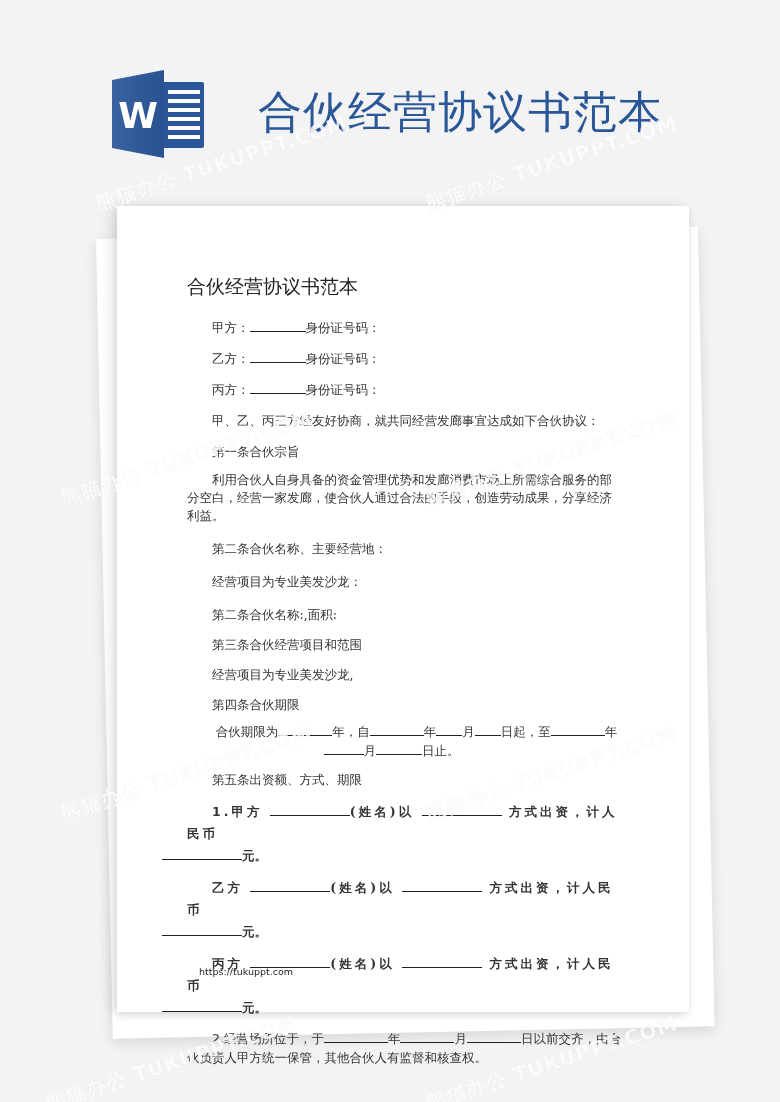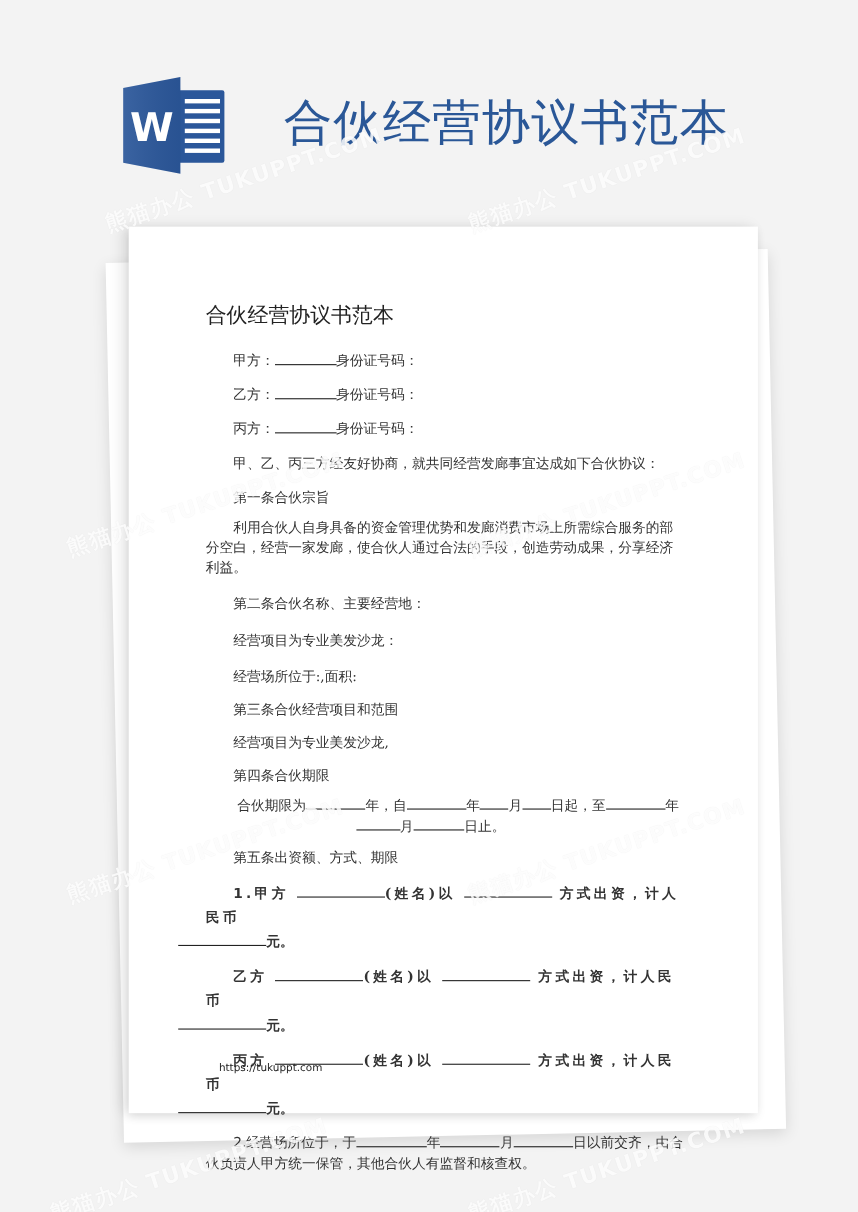--- a/index.html
+++ b/index.html
@@ -101,21 +101,21 @@
       <span>乙方：</span><span class="blank" style="width:56px"></span><span>身份证号码：</span>
     </p>
     <p class="p tight">
       <span>丙方：</span><span class="blank" style="width:56px"></span><span>身份证号码：</span>
     </p>
     <p class="p tight">甲、乙、丙三方经友好协商，就共同经营发廊事宜达成如下合伙协议：</p>
     <p class="p">第一条合伙宗旨</p>
     <p class="p" style="margin-bottom:14px;line-height:18px;">利用合伙人自身具备的资金管理优势和发廊消费市场上所需综合服务的部分空白，经营一家发廊，使合伙人通过合法的手段，创造劳动成果，分享经济利益。</p>
     <p class="p" style="margin-bottom:14px;">第二条合伙名称、主要经营地：</p>
     <p class="p" style="margin-bottom:14px;">经营项目为专业美发沙龙：</p>
-    <p class="p" style="margin-bottom:11px;">经营场所位于:,面积:</p>
+    <p class="p" style="margin-bottom:11px;">第二条合伙名称:,面积:</p>
     <p class="p" style="margin-bottom:11px;">第三条合伙经营项目和范围</p>
     <p class="p" style="margin-bottom:11px;">经营项目为专业美发沙龙,</p>
     <p class="p" style="margin-bottom:8px;">第四条合伙期限</p>
     <p class="p" style="margin-bottom:10px;line-height:19px;text-align:center;">
       <span>合伙期限为</span><span class="blank" style="width:54px"></span><span>年，自</span><span class="blank" style="width:54px"></span><span>年</span><span class="blank" style="width:26px"></span><span>月</span><span class="blank" style="width:26px"></span><span>日起，至</span><span class="blank" style="width:54px"></span><span>年</span><br><span class="blank" style="width:40px;margin-left:-25px"></span><span>月</span><span class="blank" style="width:46px"></span><span>日止。</span>
     </p>
     <p class="p" style="margin-bottom:12px;">第五条出资额、方式、期限</p>
 
     <p class="p spaced" style="margin-bottom:10px;line-height:22px;">
       <span class="sans">1.甲方</span> <span class="blank" style="width:80px"></span><span>(姓名)以</span> <span class="blank" style="width:80px"></span> <span>方式出资，计人民币</span><br><span class="blank" style="width:80px;margin-left:-25px"></span><span style="letter-spacing:0">元。</span>

